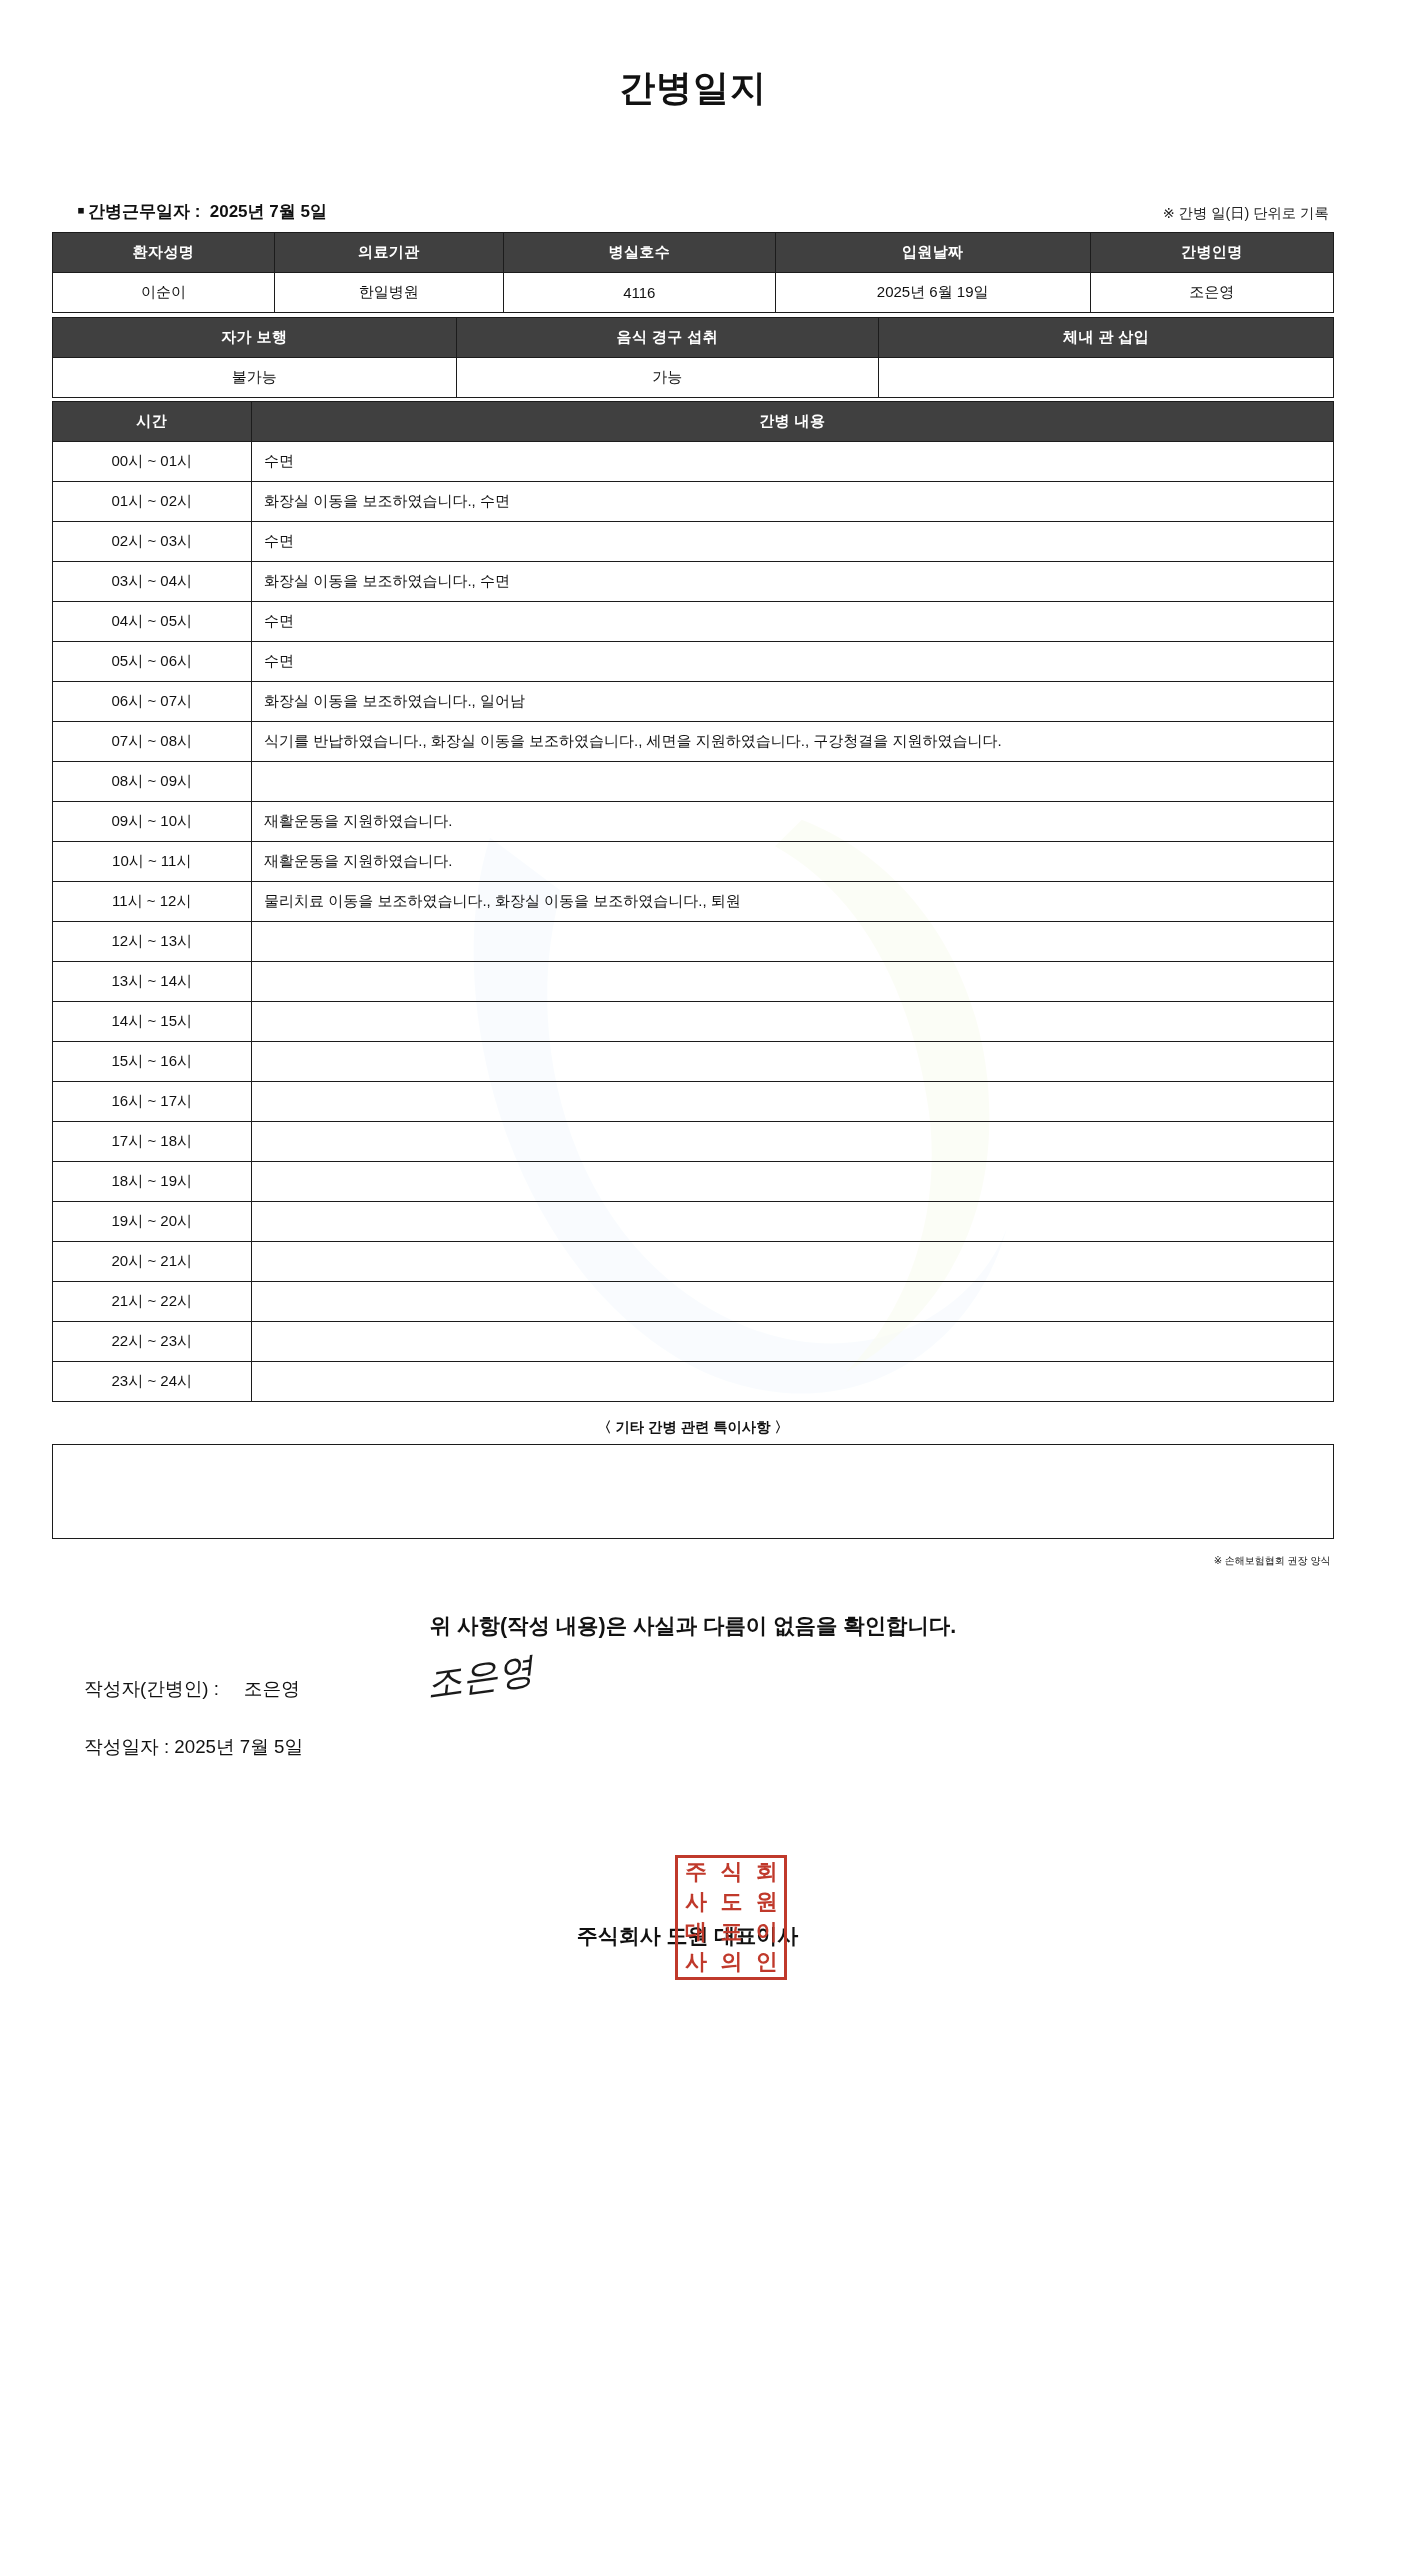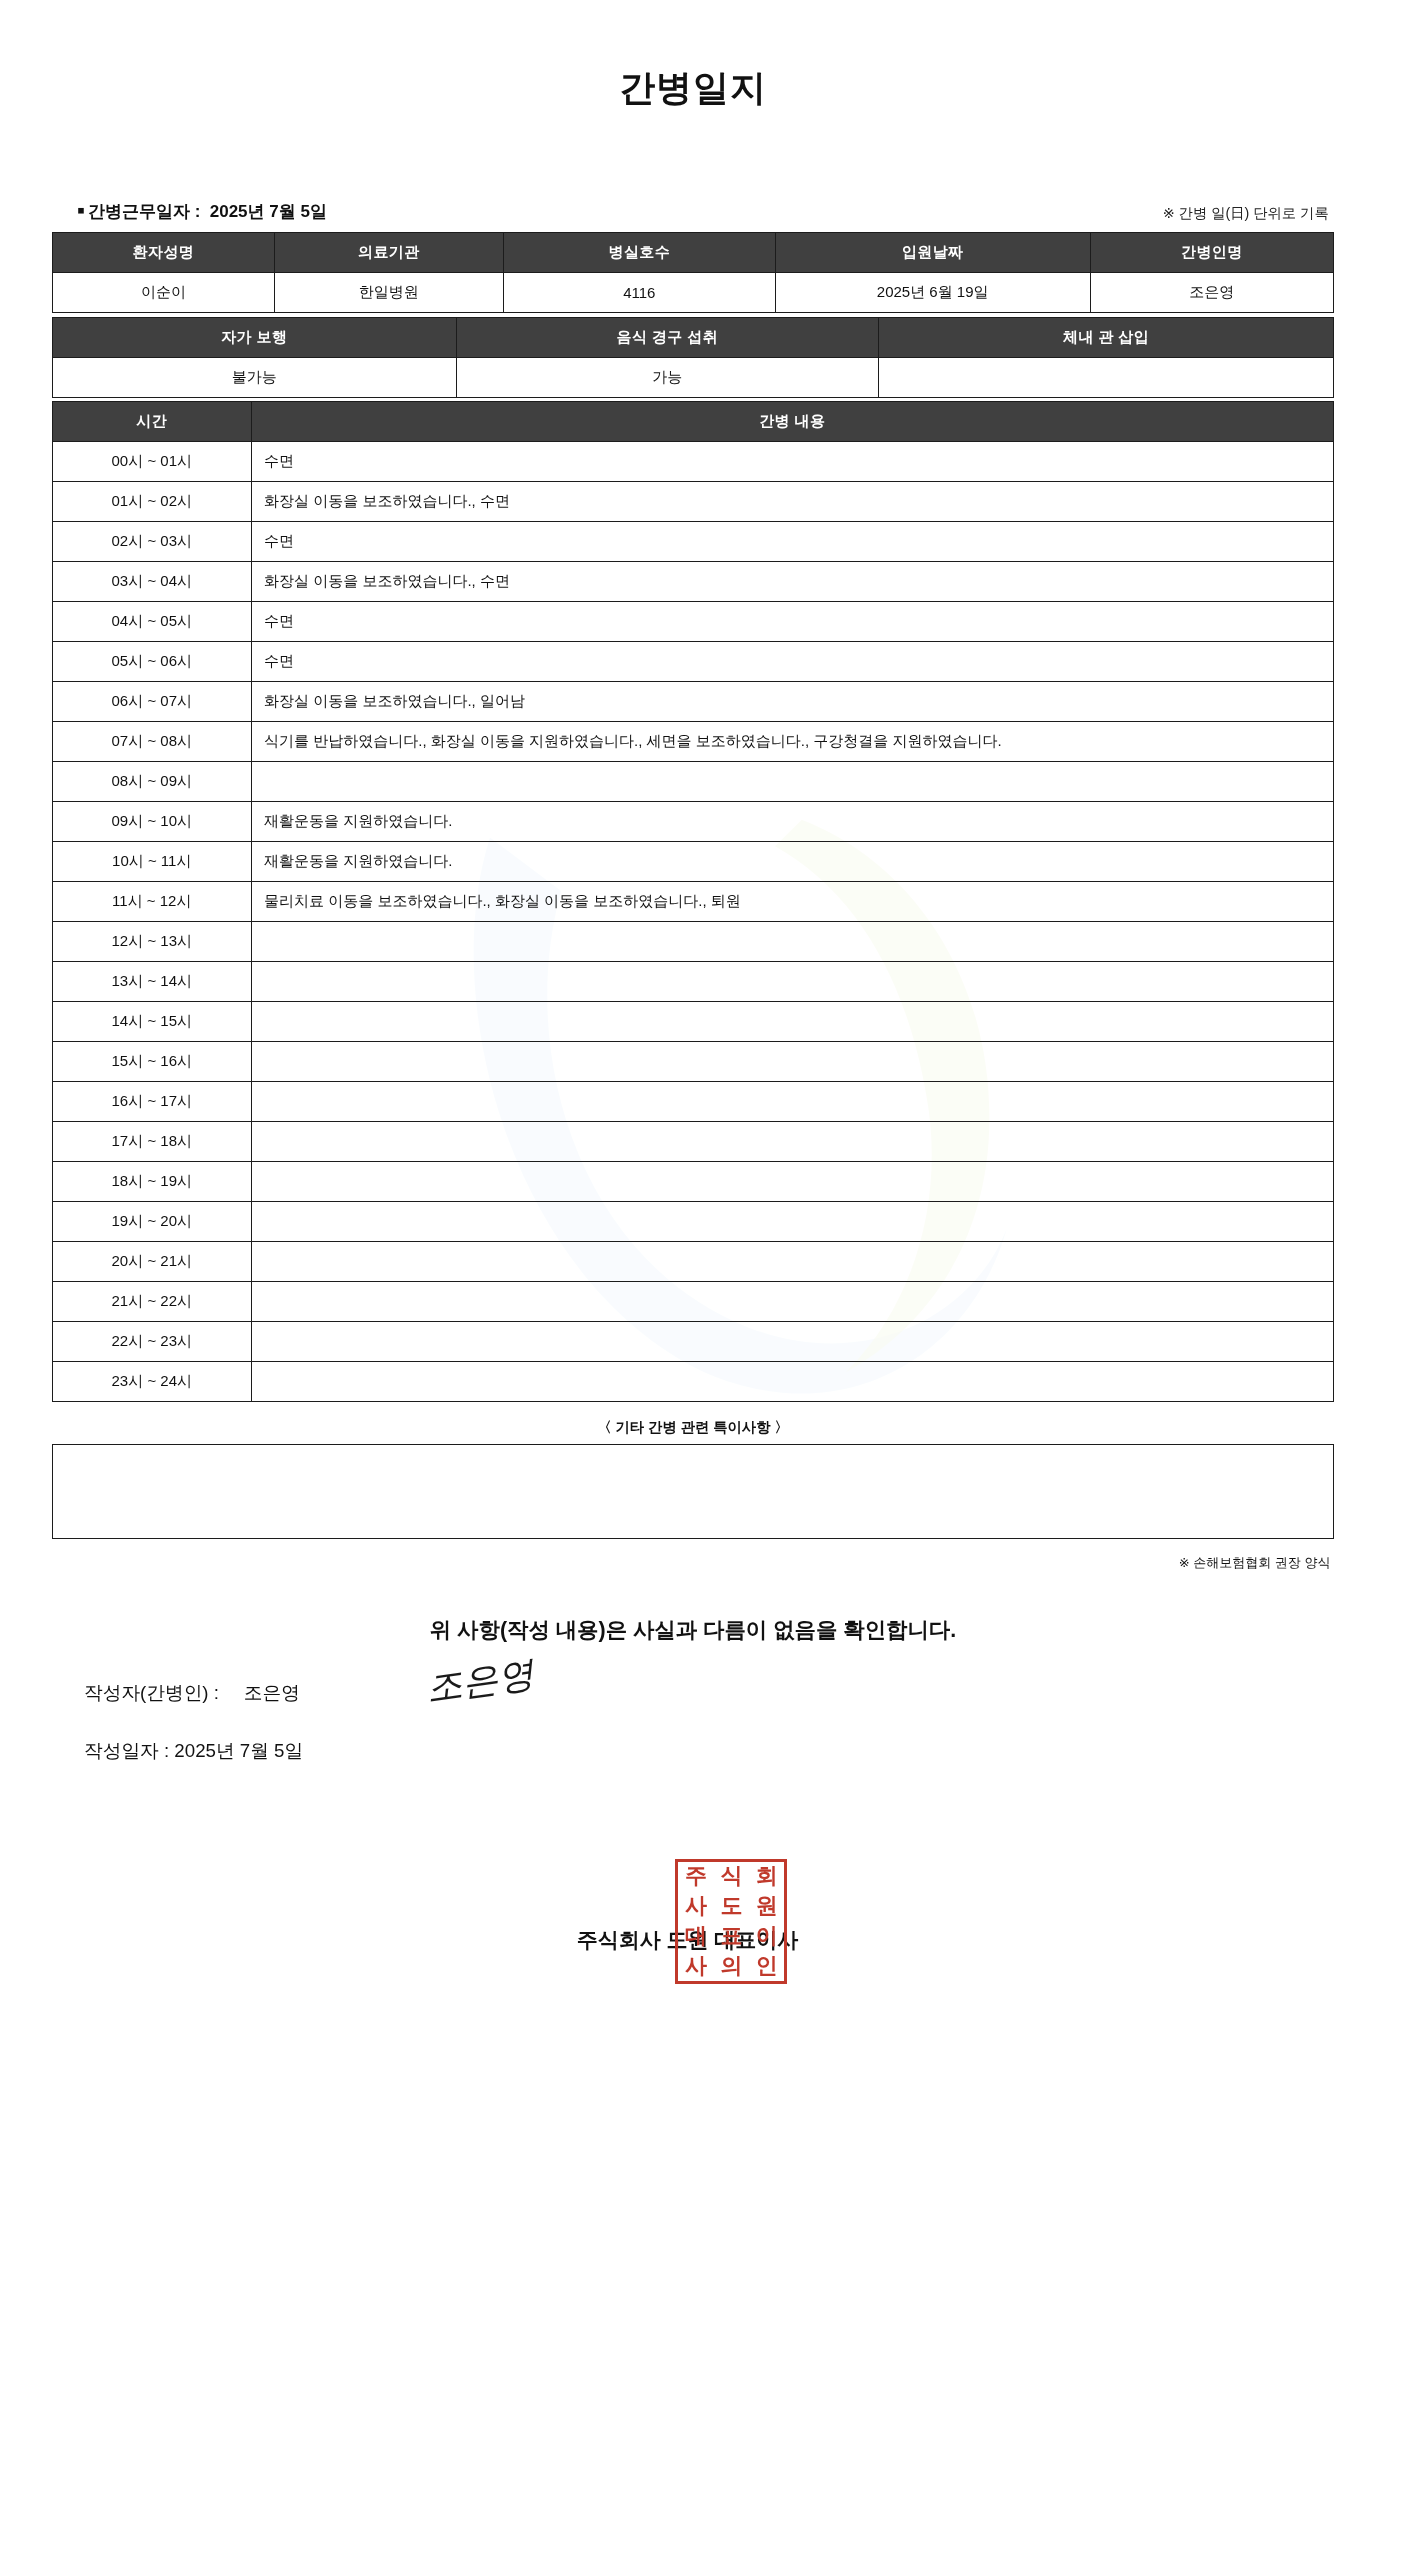--- a/index.html
+++ b/index.html
@@ -113,21 +113,21 @@
     margin-top: 16px;
     margin-bottom: 7.1px;
   }
   .notes-box {
     border: 0.9px solid #1c1c1c;
     height: 93px;
     background: rgba(255,255,255,0.82);
   }
   .form-note {
     text-align: right;
-    font-size: 13px;
+    font-size: 10px;
     margin-top: 14.3px;
     padding-right: 3.6px;
   }
 
   
   .confirm {
     text-align: center;
     font-size: 21.4px;
     font-weight: bold;
     margin-top: 43px;
@@ -291,21 +291,21 @@
     <tr>
           <td class="hour-cell">05시 ~ 06시</td>
           <td class="content-cell">수면</td>
         </tr>
     <tr>
           <td class="hour-cell">06시 ~ 07시</td>
           <td class="content-cell">화장실 이동을 보조하였습니다., 일어남</td>
         </tr>
     <tr>
           <td class="hour-cell">07시 ~ 08시</td>
-          <td class="content-cell">식기를 반납하였습니다., 화장실 이동을 지원하였습니다., 세면을 보조하였습니다., 구강청결을 지원하였습니다.</td>
+          <td class="content-cell">식기를 반납하였습니다., 화장실 이동을 보조하였습니다., 세면을 지원하였습니다., 구강청결을 지원하였습니다.</td>
         </tr>
     <tr>
           <td class="hour-cell">08시 ~ 09시</td>
           <td class="content-cell empty-cell"></td>
         </tr>
     <tr>
           <td class="hour-cell">09시 ~ 10시</td>
           <td class="content-cell">재활운동을 지원하였습니다.</td>
         </tr>
     <tr>

